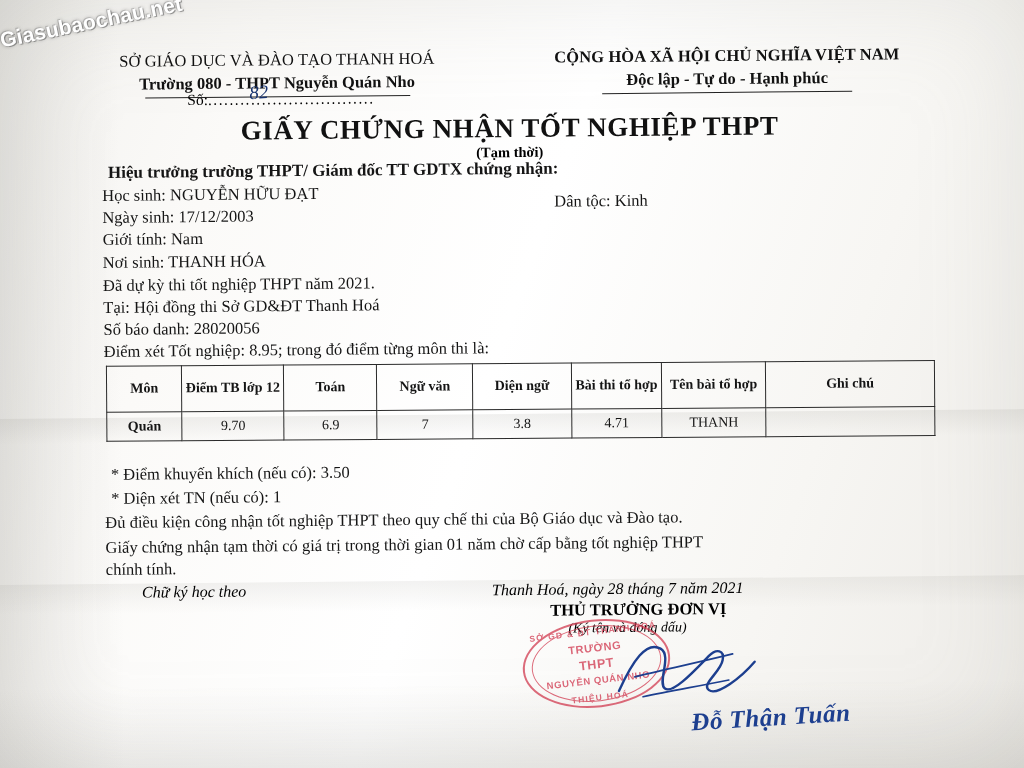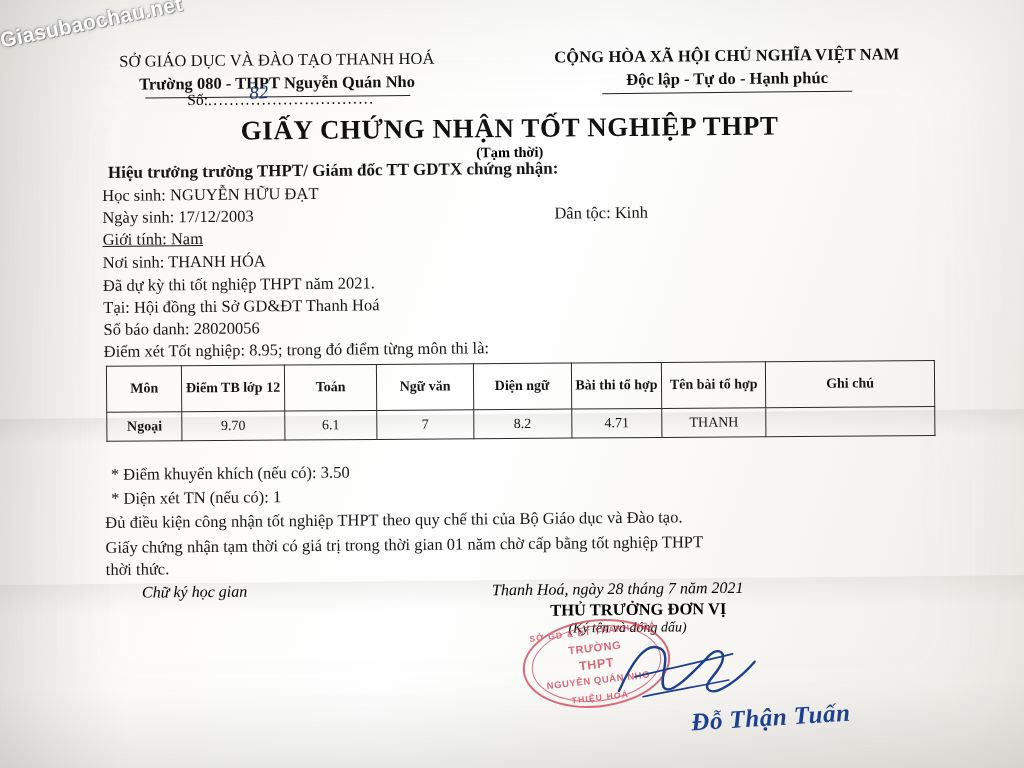--- a/index.html
+++ b/index.html
@@ -144,22 +144,22 @@
   .body-line {
     position: absolute;
     left: 104px;
     font-size: 16.5px;
     color: #151515;
     white-space: nowrap;
   }
   #line-certifier { top: 159px; left: 110px; font-weight: 700; font-size: 17px; }
   #line-student { top: 182px; }
   #line-dob { top: 204px; }
-  #line-ethnic { top: 204px; left: 556px; }
-  #line-gender { top: 226px; text-decoration: underline; }
+  #line-ethnic { top: 192px; left: 556px; }
+  #line-gender { top: 226px; }
   #line-birthplace { top: 249px; }
   #line-exam { top: 272px; }
   #line-place { top: 294px; }
   #line-sbd { top: 316px; }
   #line-score { top: 338px; }
 
   
   #score-table {
     position: absolute;
     left: 106px;
@@ -350,39 +350,39 @@
             <th class="col-toan">Toán</th>
             <th class="col-van">Ngữ văn</th>
             <th class="col-nn">Diện ngữ</th>
             <th class="col-th">Bài thi tổ hợp</th>
             <th class="col-tenth">Tên bài tổ hợp</th>
             <th class="col-ghichu">Ghi chú</th>
           </tr>
         </thead>
         <tbody>
           <tr>
-            <td class="first">Ngoại</td>
+            <td class="first">Quán</td>
             <td>9.70</td>
-            <td>6.1</td>
+            <td>6.9</td>
             <td>7</td>
-            <td>8.2</td>
+            <td>3.8</td>
             <td>4.71</td>
             <td>THANH</td>
             <td></td>
           </tr>
         </tbody>
       </table>
 
       <div class="body-line" id="line-bonus">* Điểm khuyến khích (nếu có): 3.50</div>
       <div class="body-line" id="line-dientn">* Diện xét TN (nếu có): 1</div>
       <div class="body-line" id="line-cond">Đủ điều kiện công nhận tốt nghiệp THPT theo quy chế thi của Bộ Giáo dục và Đào tạo.</div>
       <div class="body-line" id="line-valid1">Giấy chứng nhận tạm thời có giá trị trong thời gian 01 năm chờ cấp bằng tốt nghiệp THPT</div>
-      <div class="body-line" id="line-valid2">thời thức.</div>
-
-      <div id="sig-student">Chữ ký học gian</div>
+      <div class="body-line" id="line-valid2">chính tính.</div>
+
+      <div id="sig-student">Chữ ký học theo</div>
       <div id="sig-date">Thanh Hoá, ngày 28  tháng 7 năm 2021</div>
       <div id="sig-head">THỦ TRƯỞNG ĐƠN VỊ</div>
       <div id="sig-note">(Ký tên và đóng dấu)</div>
 
       <div id="seal">
         <div class="ring-outer"></div>
         <div class="ring-inner"></div>
         <div id="seal-arc-top">SỞ GD &amp; ĐT THANH HOÁ</div>
         <div class="seal-text" id="seal-l1">TRƯỜNG</div>
         <div class="seal-text" id="seal-l2">THPT</div>

